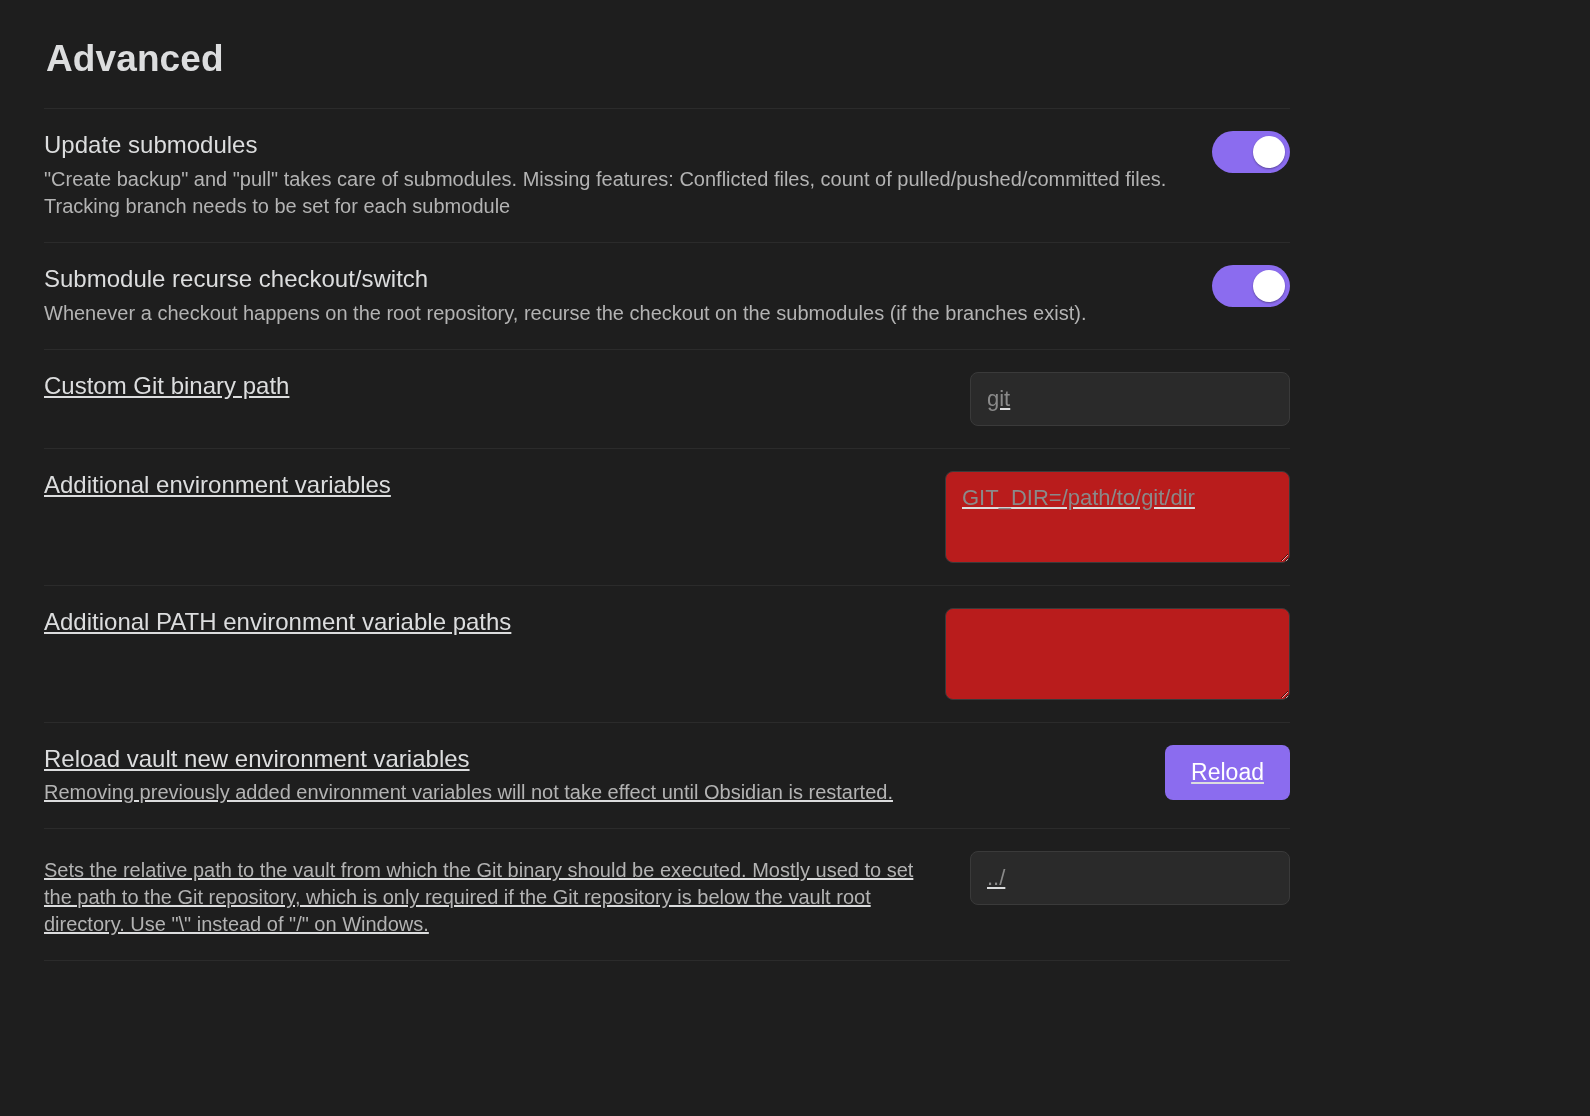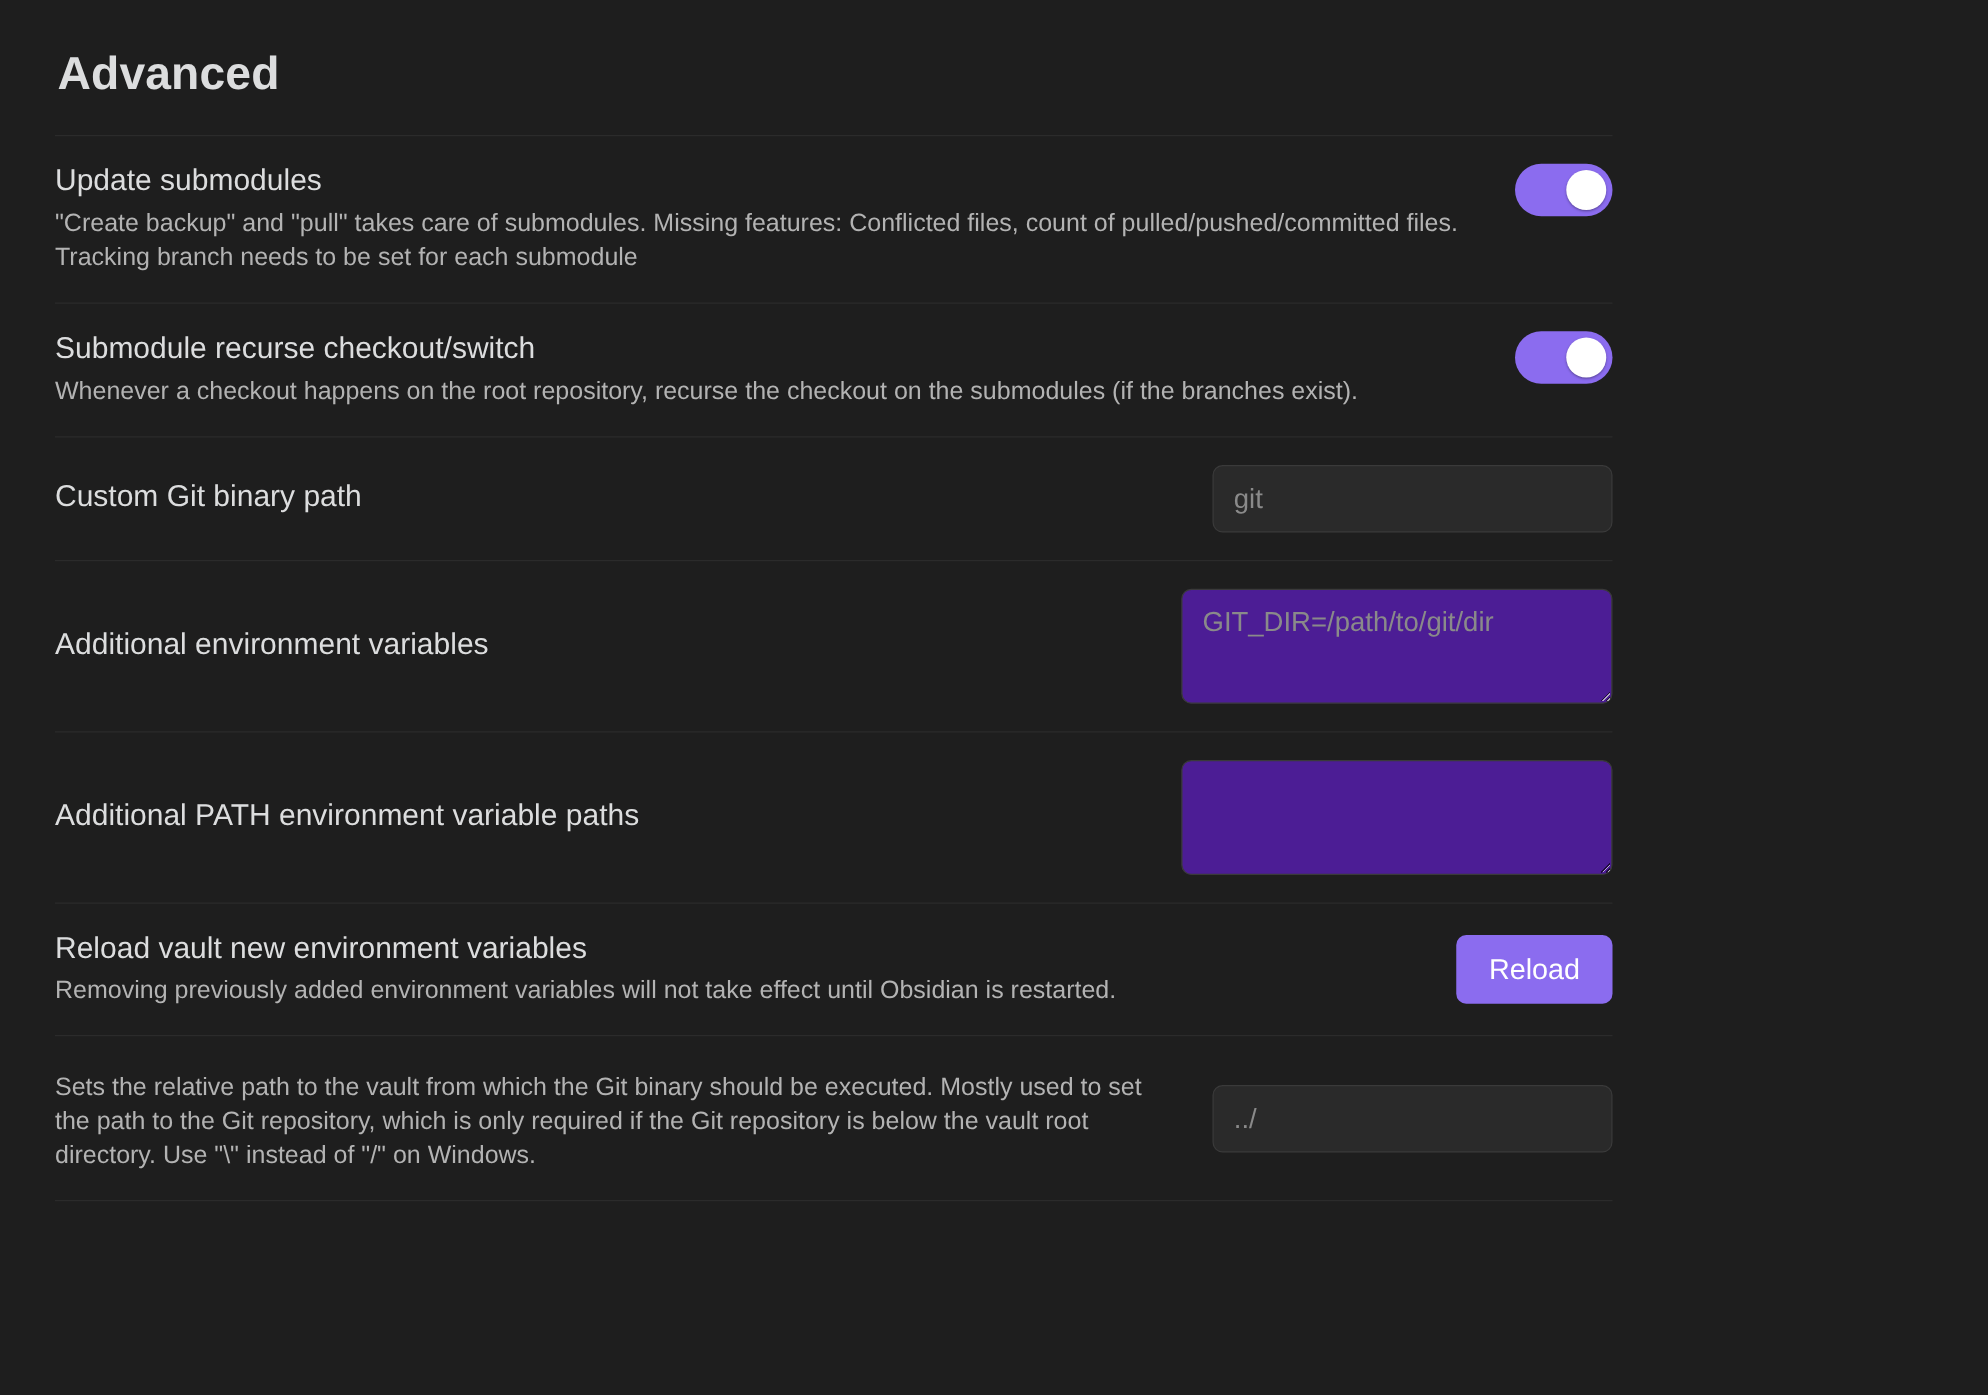--- a/index.html
+++ b/index.html
@@ -29,21 +29,22 @@
   }
   .setting-row {
     display: flex;
     align-items: flex-start;
     justify-content: space-between;
     border-top: 1px solid #2b2b2b;
     padding: 22px 0 22px 0;
     gap: 24px;
   }
   .setting-row.center {
-    align-items: center;
+    align-items: flex-start;
+    text-decoration: underline;
   }
   .setting-info {
     flex: 1 1 auto;
     min-width: 0;
   }
   .setting-name {
     font-size: 24px;
     color: #dcddde;
     line-height: 1.2;
     font-weight: 400;
@@ -96,21 +97,21 @@
     outline: none;
     margin-left: 24px;
   }
   .text-input::placeholder {
     color: #8a8a8a;
   }
   .text-area {
     width: 345px;
     height: 92px;
     box-sizing: border-box;
-    background: #4c1d95;
+    background: #b91c1c;
     border: 1px solid #3a3a3a;
     border-radius: 8px;
     color: #dcddde;
     font-size: 22px;
     font-family: "Liberation Sans", sans-serif;
     padding: 12px 16px;
     outline: none;
     resize: both;
     overflow: hidden;
     line-height: 1.3;

